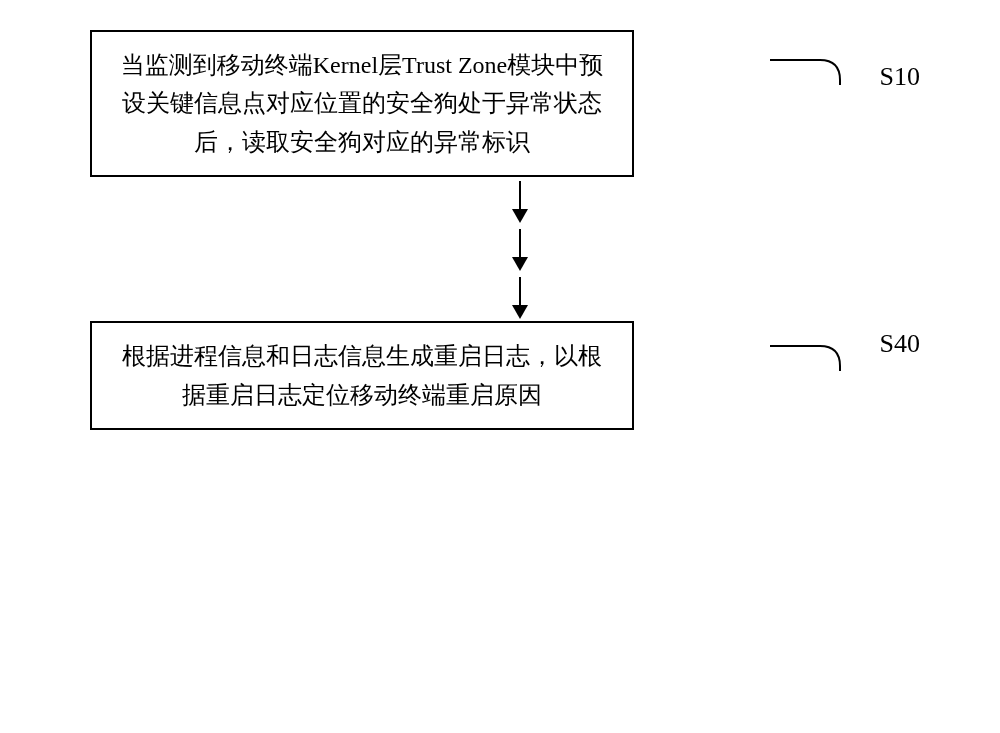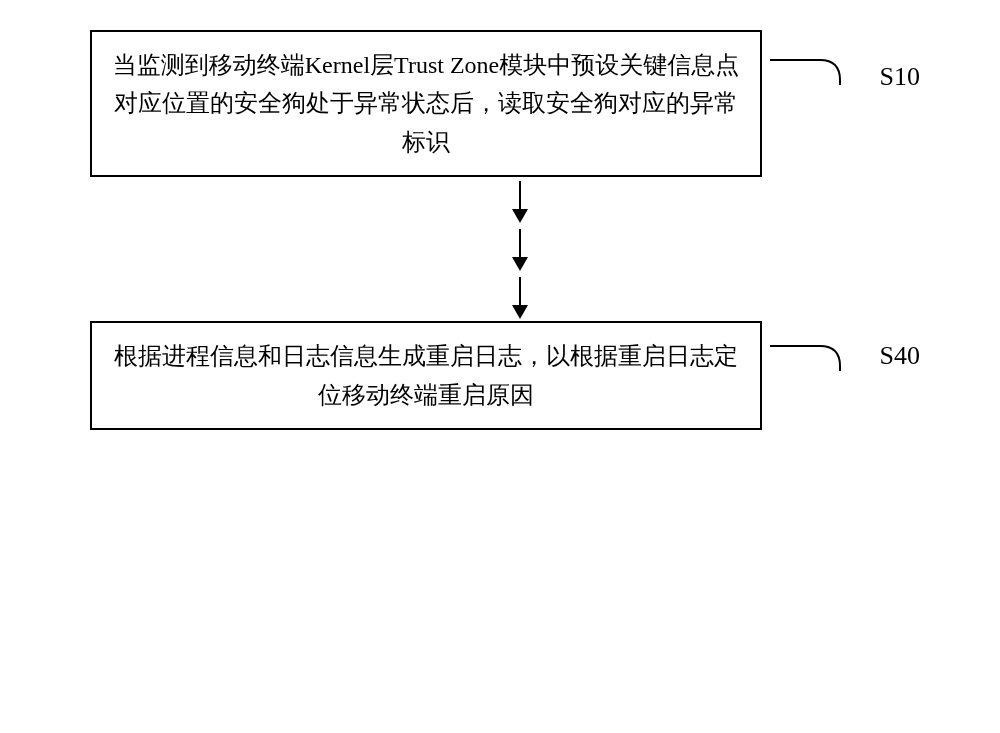--- a/index.html
+++ b/index.html
@@ -27,21 +27,21 @@
       width: 100%;
       position: relative;
     }
     .box {
       border: 2px solid #000;
       background: #fff;
       padding: 14px 20px;
       text-align: center;
       font-size: 24px;
       line-height: 1.6;
-      width: 672px;
+      width: 544px;
       margin-left: 40px;
     }
     .label {
       font-size: 26px;
       position: absolute;
       right: 30px;
       margin-left: 40px;
     }
     .arrow-down {
       width: 2px;
@@ -104,16 +104,16 @@
     <div class="arrow-down"></div>
   </div>
 
   <div class="row">
     <div class="box">
       <span>根据进程信息和日志信息生成重启日志，以根据重启日志定位移动终端重启原因</span>
     </div>
     <svg class="connector-svg" width="1000" height="120" style="overflow:visible">
       <path d="M 720 25 L 770 25 Q 790 25 790 45 L 790 50" stroke="#000" stroke-width="2" fill="none"></path>
     </svg>
-    <div class="label" style="top:20px">S40</div>
+    <div class="label" style="top:8px">S40</div>
   </div>
 
 </div>
 
 </body></html>

